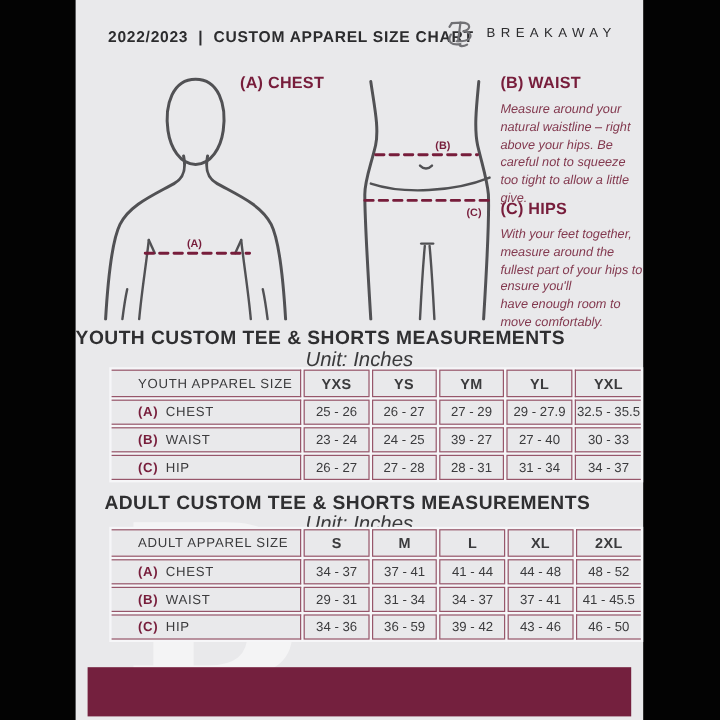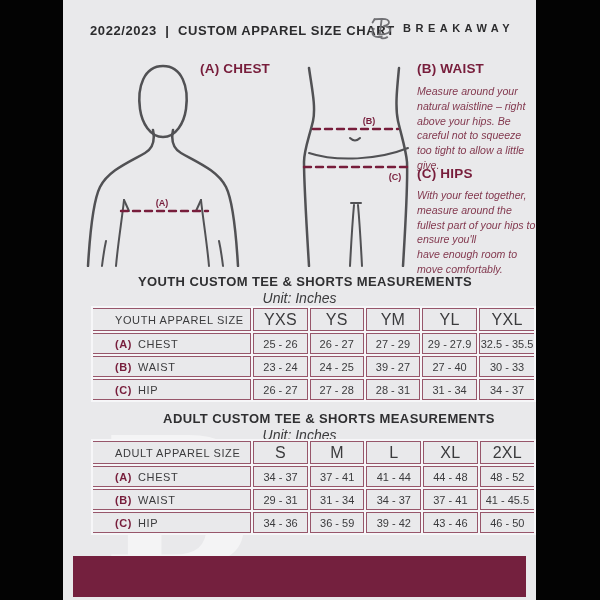--- a/index.html
+++ b/index.html
@@ -12,49 +12,49 @@
   .letterbox.left { left:0; width:63px; }
   .letterbox.right { left:536px; width:64px; }
   .page { position:absolute; left:63px; top:0; width:473px; height:600px; background:#e9e9eb; }
 
   
   .hdr-title {
     position:absolute; left:27px; top:23px; font-size:13px; font-weight:bold;
     color:#2c2c2e; letter-spacing:0.6px; white-space:pre;
   }
   .brand { position:absolute; right:22px; top:14px; display:flex; align-items:center; gap:7px; }
-  .brand-name { font-size:11px; font-weight:bold; letter-spacing:4.5px; color:#2c2c2e; }
+  .brand-name { font-size:11px; font-weight:normal; letter-spacing:4.5px; color:#2c2c2e; }
 
   
   .fig { position:absolute; z-index:1; }
   .fig path { fill:none; stroke:#515154; stroke-width:2.5; stroke-linecap:round; stroke-linejoin:round; }
   .fig path.dash { stroke:#771d3b; stroke-width:2.4; stroke-dasharray:7 5; }
   .fig path.thin { stroke-width:2; }
   .fig text { font-family:"Liberation Sans", sans-serif; font-size:9px; font-weight:bold; fill:#771d3b; }
 
   .guide-h { position:absolute; z-index:1; font-size:13.5px; font-weight:bold; color:#771d3b; letter-spacing:0.2px; }
   .guide-p { position:absolute; z-index:1; font-size:10.6px; font-style:italic; line-height:14.8px; color:#83394f; white-space:pre-line; }
 
   
-  .tbl-title { position:absolute; left:0; width:484px; text-align:center; font-size:13px; font-weight:bold; color:#2f2f31; letter-spacing:0.4px; z-index:2; }
-  .tbl-unit  { position:absolute; left:0; width:473px; text-align:center; font-size:14px; font-style:italic; color:#3a3a3c; z-index:2; }
+  .tbl-title { position:absolute; left:0; width:484px; text-align:left; font-size:16px; font-weight:bold; color:#2f2f31; letter-spacing:0.4px; z-index:2; }
+  .tbl-unit  { position:absolute; left:0; width:473px; text-align:center; font-size:17px; font-style:italic; color:#3a3a3c; z-index:2; }
 
   .size-table {
     position:absolute; z-index:2; border-collapse:separate; border-spacing:2px;
     background:#f6f6f8; table-layout:fixed;
   }
   .size-table td {
     border:1px solid #97566a; background:#e9e9eb; height:19px; padding:0;
     text-align:center; font-size:11px; color:#3b3b3d; overflow:hidden; white-space:nowrap;margin-top:34px;
   }
   .size-table td.lbl { width:136px; text-align:left; padding-left:22px; border-left:none; letter-spacing:0.6px; }
   .size-table td.val { width:54px; }
   .size-table td:last-child { border-right:none; }
   .size-table tr.head td { height:21px; }
-  .size-table tr.head td.val { font-weight:normal; font-size:16px; letter-spacing:0.3px; }
+  .size-table tr.head td.val { font-weight:bold; font-size:12px; letter-spacing:0.3px; }
   .key { color:#771d3b; font-weight:bold; margin-right:6px; }
 
   .watermark {
     position:absolute; left:40px; top:414px; z-index:0;
     font-family:"DejaVu Serif", serif; font-weight:bold; font-size:178px; line-height:1;
     color:rgba(255,255,255,0.5);
   }
   .footer-bar { position:absolute; left:10px; top:556px; width:453px; height:41px; background:#74203e; z-index:2; }
 </style>
 </head>

